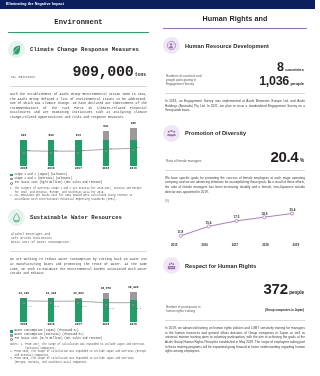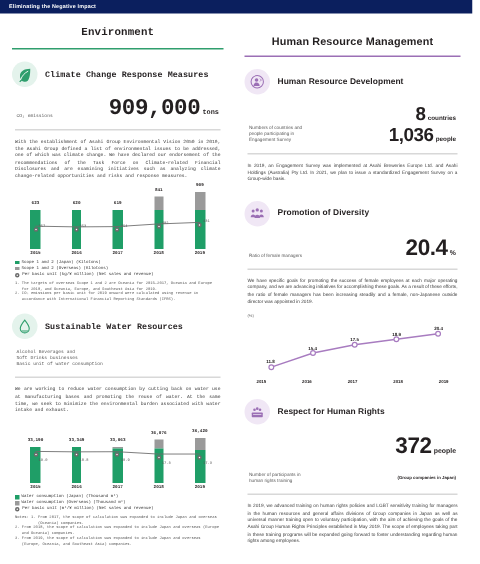--- a/index.html
+++ b/index.html
@@ -354,22 +354,21 @@
           <div>
             <span class="n">3.</span>
             <span>From 2019, the scope of calculation was expanded to include Japan and overseas (Europe, Oceania, and Southeast Asia) companies.</span>
           </div>
         </div>
       </div>
     </div>
 
     <div class="col col-right">
       <div class="col-title two-line">
-        <br>
-        <span>Human Resource Management</span>
+        <span>Human Rights and</span><br>
       </div>
       <div class="rule rule-purple"></div>
 
       <div class="sec-head">
         <span class="sec-icon ic-purple">
           <svg width="11" height="11" viewBox="0 0 24 24">
             <circle cx="12" cy="12" r="9" fill="none" stroke="#9b6fb5" stroke-width="1.5"></circle>
             <circle cx="11" cy="9.5" r="2.6" fill="#9b6fb5"></circle>
             <path d="M6.5 18c0-3 2.2-4.8 4.5-4.8S15.5 15 15.5 18z" fill="#9b6fb5"></path>
             <path d="M16 7.5l2 2-2 2" stroke="#9b6fb5" stroke-width="1.2" fill="none"></path>

